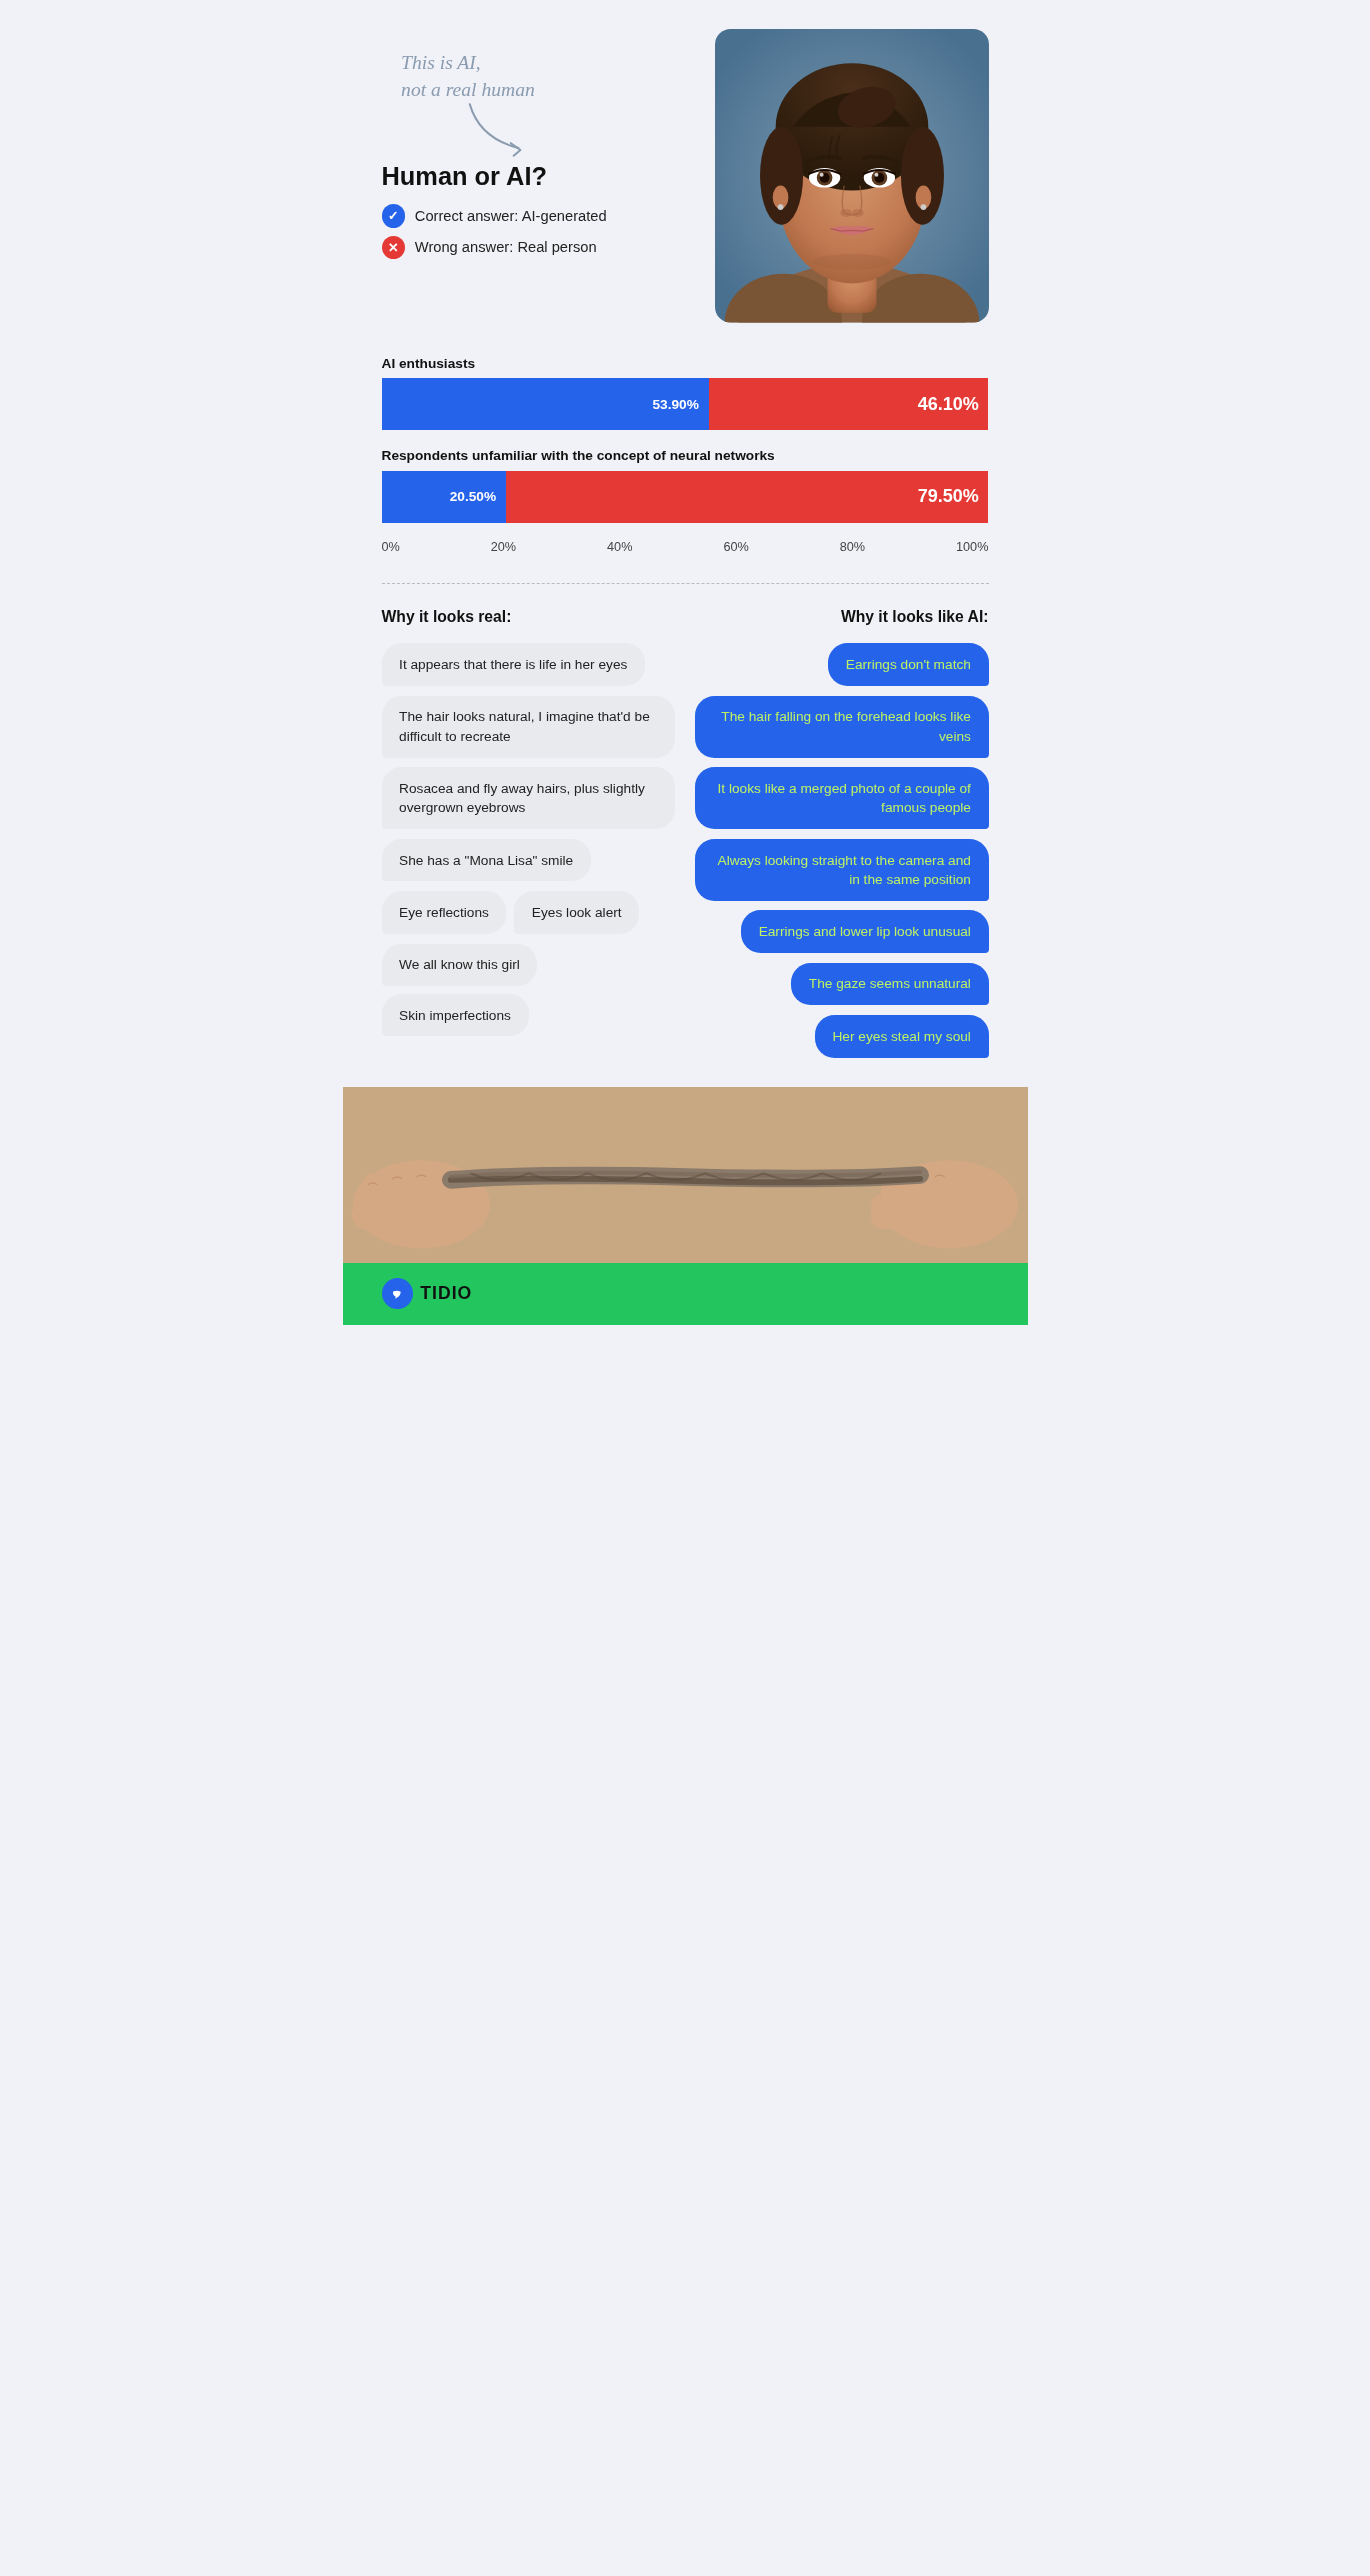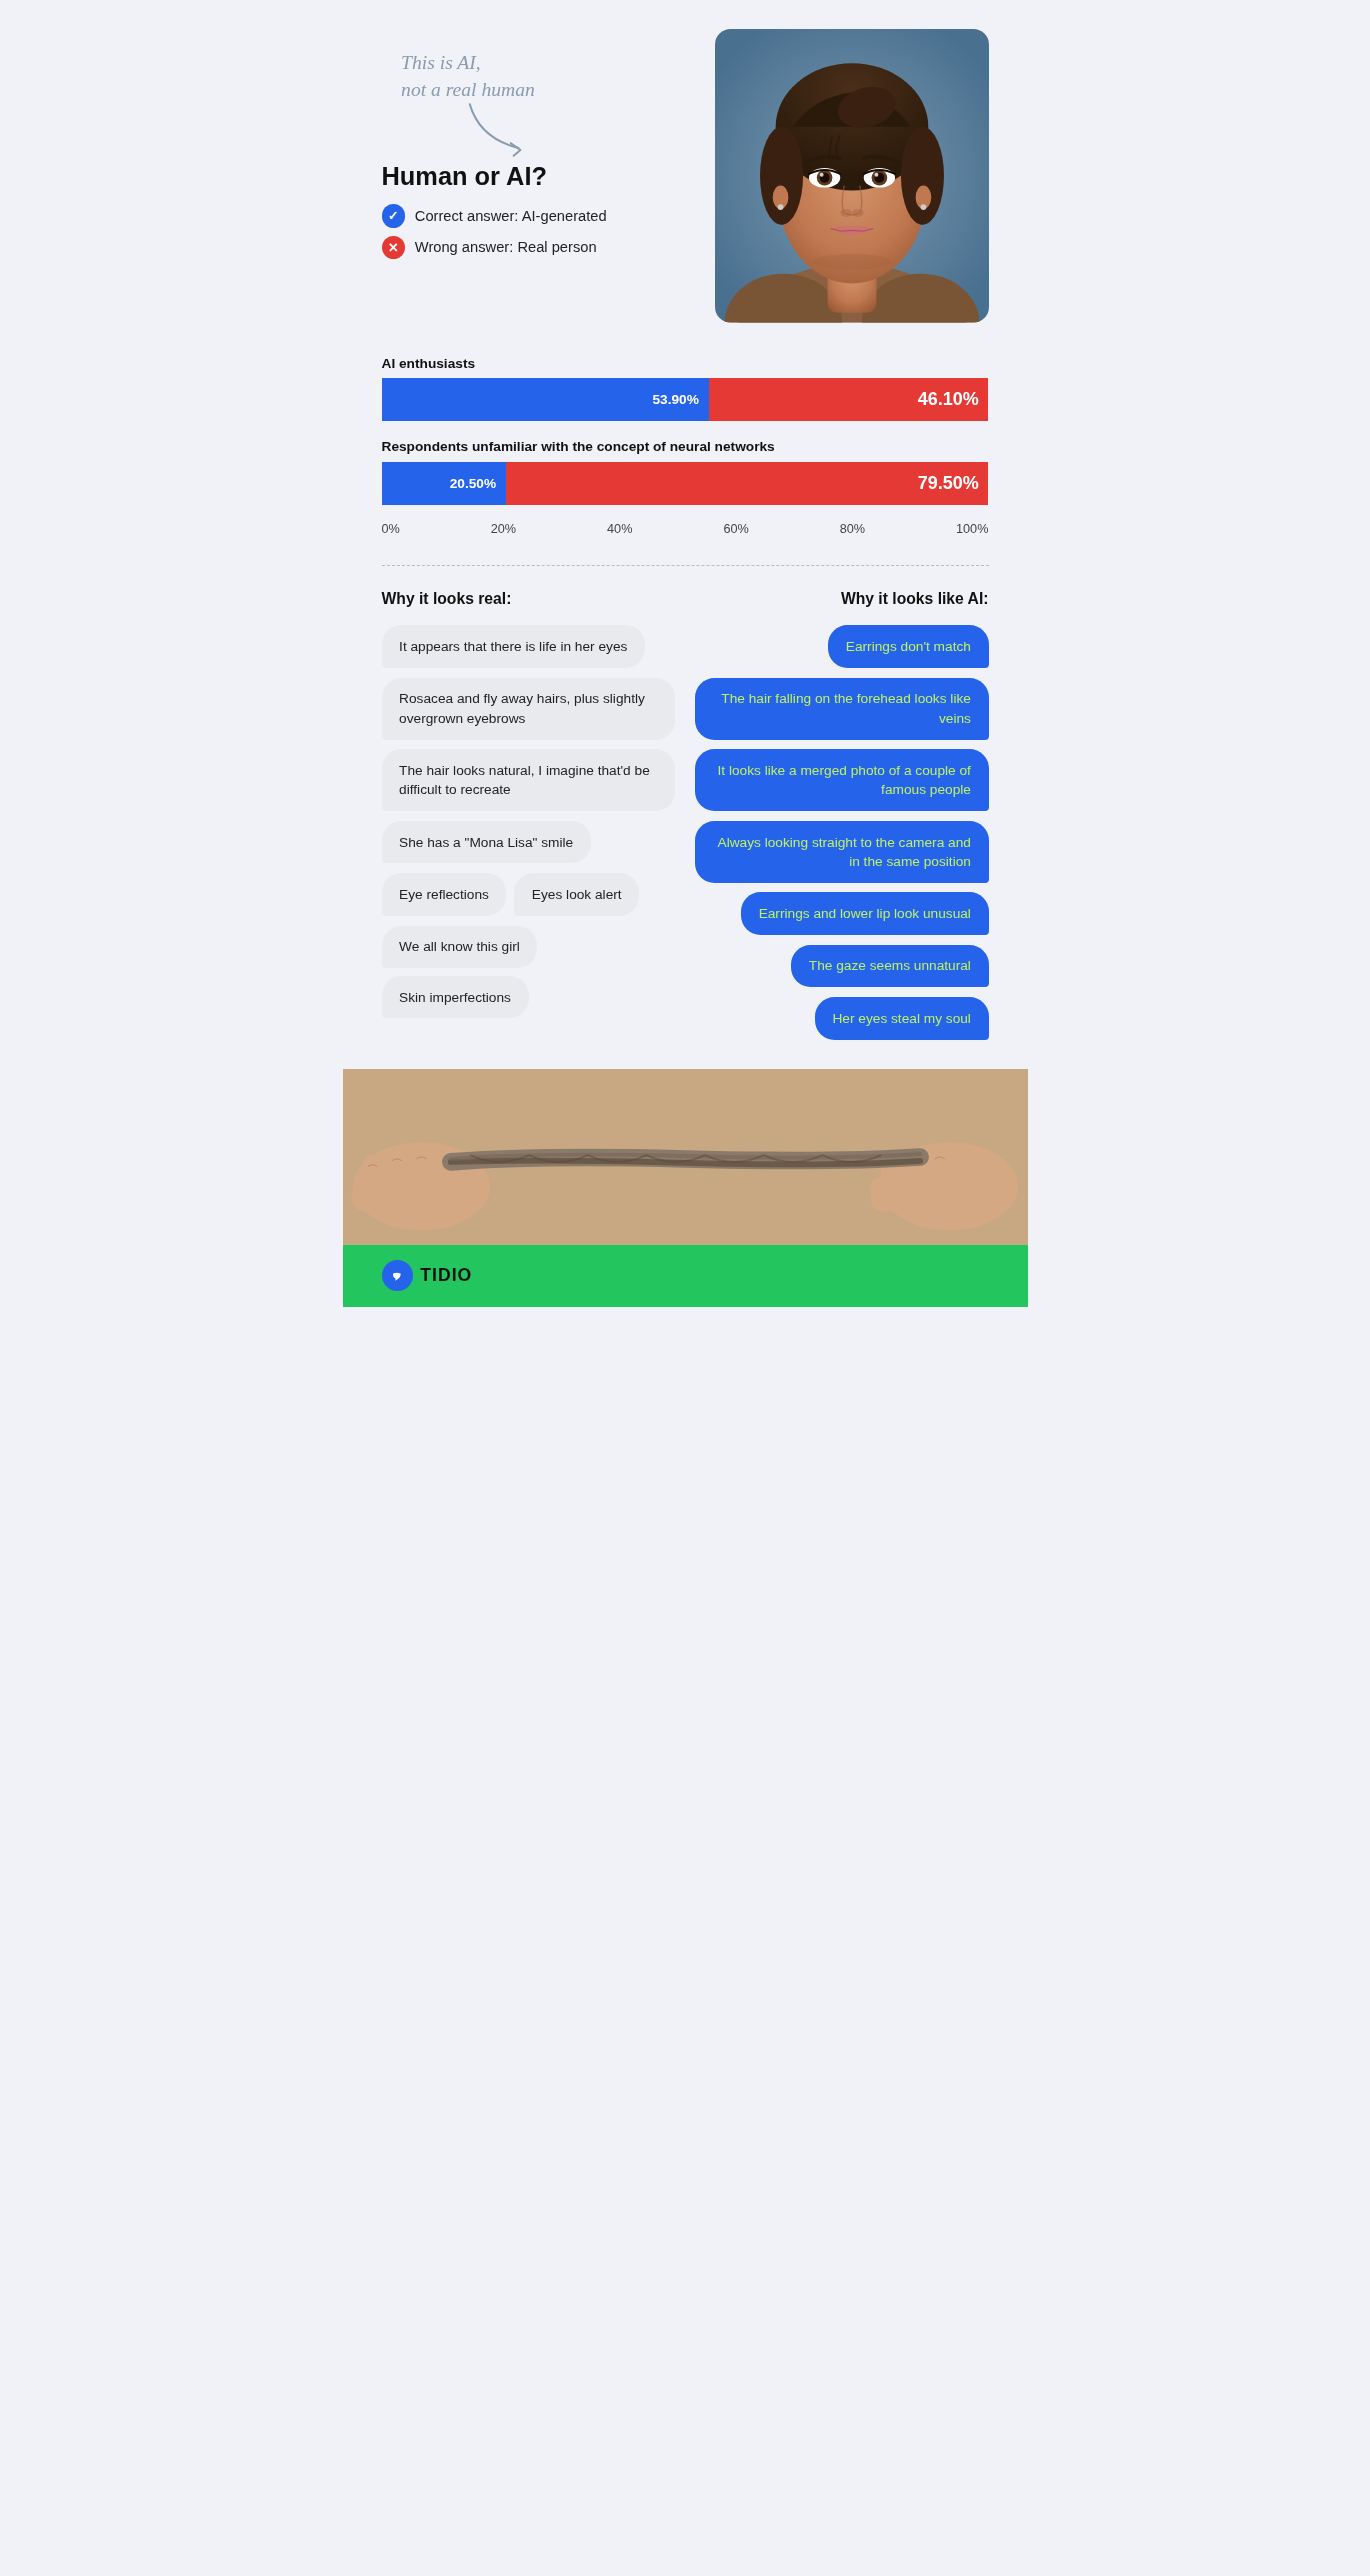--- a/index.html
+++ b/index.html
@@ -90,21 +90,21 @@
       margin-bottom: 17.6px;
     }
     .chart-label {
       font-size: 13.7px;
       font-weight: 700;
       color: #111;
       margin-bottom: 7.8px;
     }
     .chart-bar-container {
       position: relative;
-      height: 43px;
+      height: 52px;
       display: flex;
       margin-bottom: 3.9px;
     }
     .bar-blue {
       background: #2563eb;
       display: flex;
       align-items: center;
       justify-content: flex-end;
       padding-right: 9.8px;
       color: white;
@@ -387,22 +387,22 @@
   <div class="comments-section">
     <div class="comments-header">
       <div class="comments-col-title">Why it looks real:</div>
       <div class="comments-col-title">Why it looks like AI:</div>
     </div>
 
     <div class="comments-columns">
 
       <div class="col-real">
         <div class="bubble bubble-real">It appears that there is life in her eyes</div>
+        <div class="bubble bubble-real">The hair looks natural, I imagine that'd be difficult to recreate</div>
         <div class="bubble bubble-real">Rosacea and fly away hairs, plus slightly overgrown eyebrows</div>
-        <div class="bubble bubble-real">The hair looks natural, I imagine that'd be difficult to recreate</div>
         <div class="bubble bubble-real">She has a "Mona Lisa" smile</div>
         <div style="display:flex; gap:7.8px;">
           <div class="bubble bubble-real">Eye reflections</div>
           <div class="bubble bubble-real">Eyes look alert</div>
         </div>
         <div style="display:flex; gap:7.8px;flex-direction:column;">
           <div class="bubble bubble-real">We all know this girl</div>
           <div class="bubble bubble-real">Skin imperfections</div>
         </div>
       </div>

